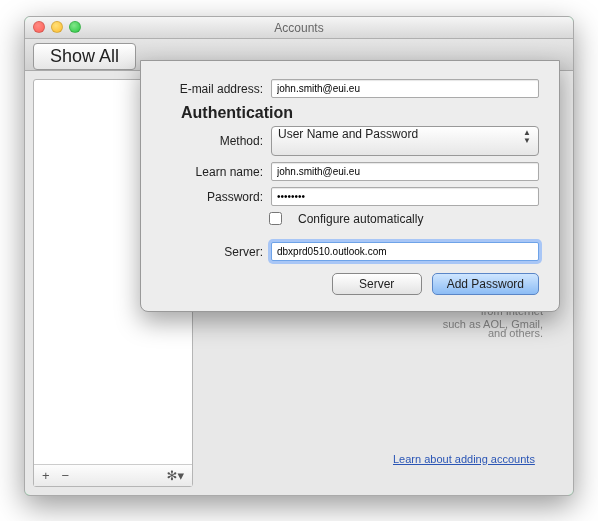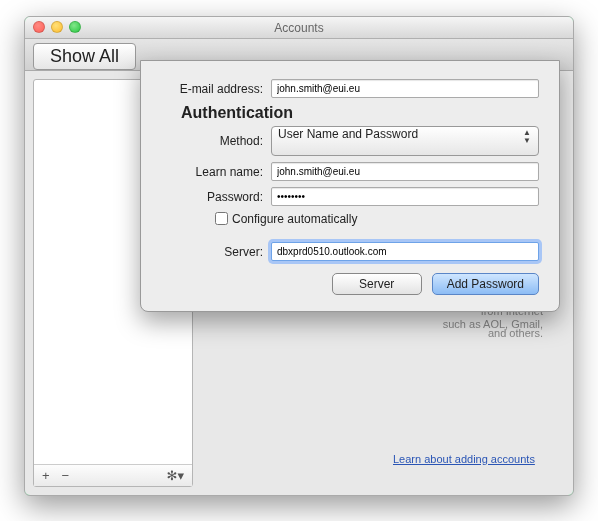--- a/index.html
+++ b/index.html
@@ -174,24 +174,24 @@
     font-size: 8px;
     line-height: 8px;
     color: #444;
   }
   .section-label {
     font-weight: bold;
     margin: 6px 0 4px 20px;
     font-size: 16px;
   }
   .checkbox-row {
-    margin-left: 54px;
+    margin-left: 108px;
     display: flex;
     align-items: flex-start;
-    gap: 4px;
+    gap: 16px;
     margin-bottom: 16px;
     font-size: 12px;
   }
   .checkbox-row input { margin:0; }
   .btnrow {
     display: flex;
     justify-content: flex-end;
     gap: 10px;
     margin-top: 12px;
   }

